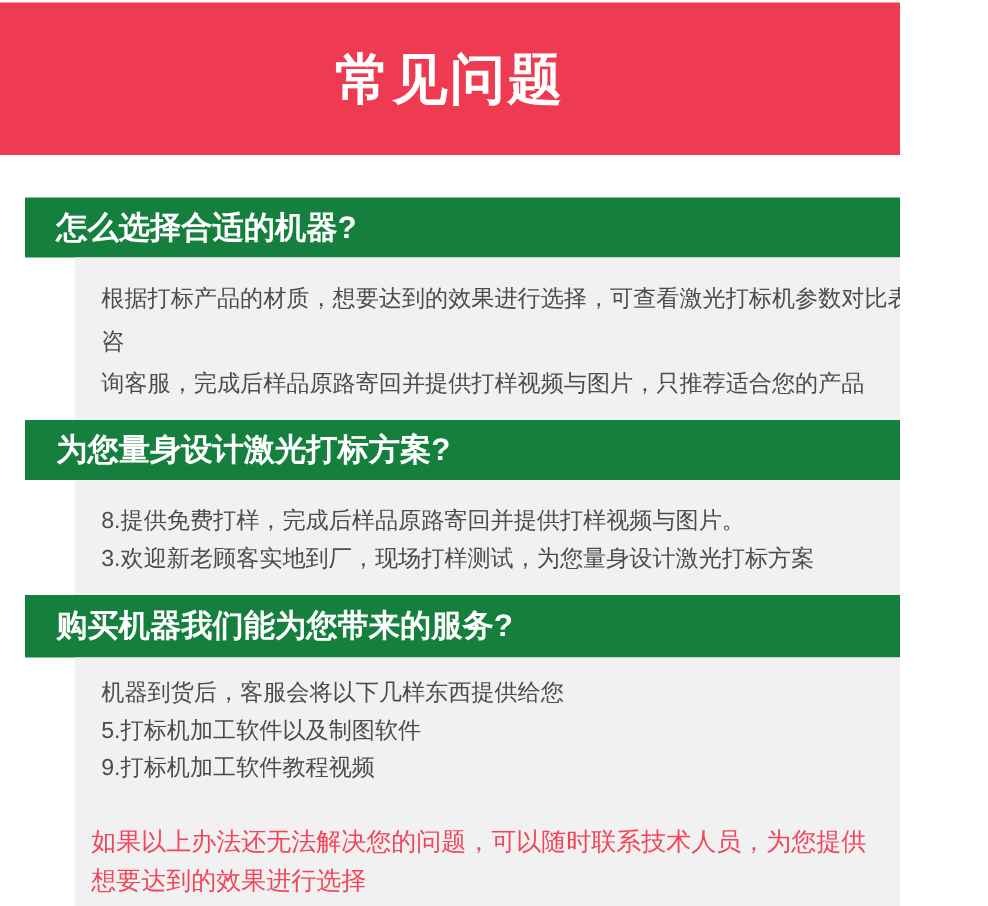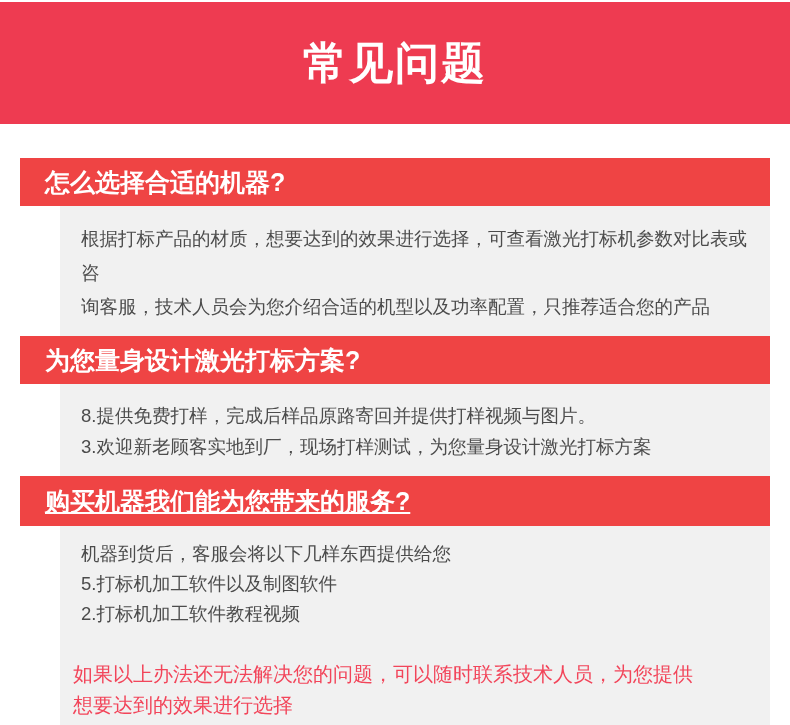--- a/index.html
+++ b/index.html
@@ -2,21 +2,21 @@
 <html><head>
 <meta charset="utf-8">
 <style>
   html, body {
     margin: 0;
     padding: 0;
     background: #ffffff;
     font-family: "Liberation Sans", "DejaVu Sans", sans-serif;
   }
   .page {
-    width: 790px;
+    width: 720px;
     height: 725px;
     background: #ffffff;
     overflow: hidden;
   }
   .banner {
     height: 122px;
     margin-top: 2px;
     background: #ee3b51;
     display: flex;
     align-items: center;
@@ -30,30 +30,29 @@
     letter-spacing: 2px;
   }
   .faq-card {
     width: 750px;
     margin: 34px 20px 0 20px;
   }
   .sec-bar {
     height: 48px;
     line-height: 48px;
     padding-left: 25px;
-    background: #ef4444;
+    background: #15803d;
     color: #ffffff;
     font-size: 25px;
     font-weight: 700;
     box-sizing: border-box;
   }
   .sec-bar.last {
     height: 50px;
     line-height: 50px;
-    text-decoration: underline;
   }
   .sec-body {
     background: #f1f1f1;
     color: #4c4c4c;
     font-size: 18.5px;
     margin-left: 40px;
   }
   .sec-body p { margin: 0; }
   .body-1 { padding: 16px 20px 12px 21px; }
   .body-1 p { line-height: 34px; }
@@ -80,34 +79,34 @@
 
   <div class="banner">
     <h1 class="banner-title">常见问题</h1>
   </div>
 
   <div class="faq-card">
 
     <div class="sec-bar">怎么选择合适的机器?</div>
     <div class="sec-body body-1">
       <p>根据打标产品的材质，想要达到的效果进行选择，可查看激光打标机参数对比表或咨</p>
-      <p>询客服，技术人员会为您介绍合适的机型以及功率配置，只推荐适合您的产品</p>
+      <p>询客服，完成后样品原路寄回并提供打样视频与图片，只推荐适合您的产品</p>
     </div>
 
     <div class="sec-bar">为您量身设计激光打标方案?</div>
     <div class="sec-body body-2">
       <p>8.提供免费打样，完成后样品原路寄回并提供打样视频与图片。</p>
       <p>3.欢迎新老顾客实地到厂，现场打样测试，为您量身设计激光打标方案</p>
     </div>
 
     <div class="sec-bar last">购买机器我们能为您带来的服务?</div>
     <div class="sec-body body-3">
       <p>机器到货后，客服会将以下几样东西提供给您</p>
       <p>5.打标机加工软件以及制图软件</p>
-      <p>2.打标机加工软件教程视频</p>
+      <p>9.打标机加工软件教程视频</p>
 
       <div class="note">
         <p>如果以上办法还无法解决您的问题，可以随时联系技术人员，为您提供</p>
         <p>想要达到的效果进行选择</p>
       </div>
     </div>
 
   </div>
 
 </div>

